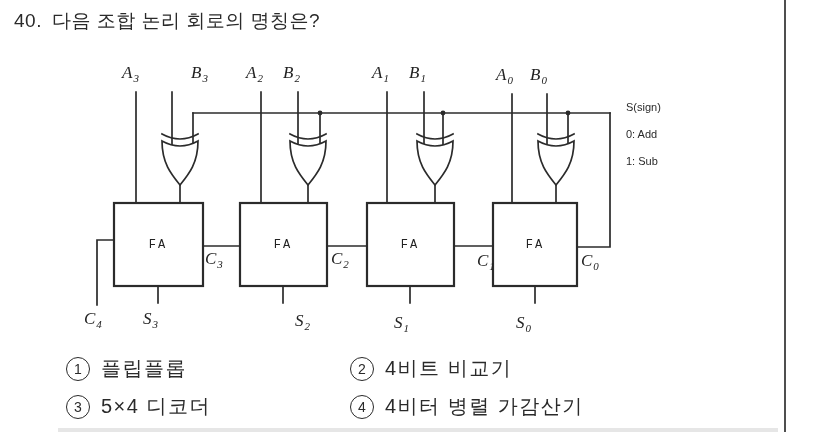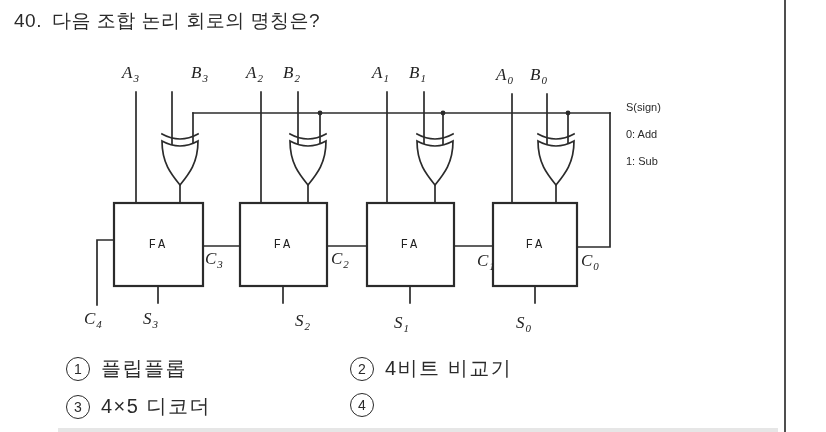--- a/index.html
+++ b/index.html
@@ -164,21 +164,22 @@
   <div class="choice" style="left:66px;top:355px;">
     <span class="cnum">1</span>
     <span>플립플롭</span>
   </div>
   <div class="choice" style="left:350px;top:355px;">
     <span class="cnum">2</span>
     <span>4비트 비교기</span>
   </div>
   <div class="choice" style="left:66px;top:393px;">
     <span class="cnum">3</span>
-    <span>4×5 디코더</span>
+    <span>5×4 디코더</span>
   </div>
   <div class="choice" style="left:350px;top:393px;">
     <span class="cnum">4</span>
+    <span>4비터 병렬 가감산기</span>
   </div>
 
   <div class="page-border-right"></div>
   <div class="page-bottom-artifact"></div>
 </div>
 
 </body></html>

